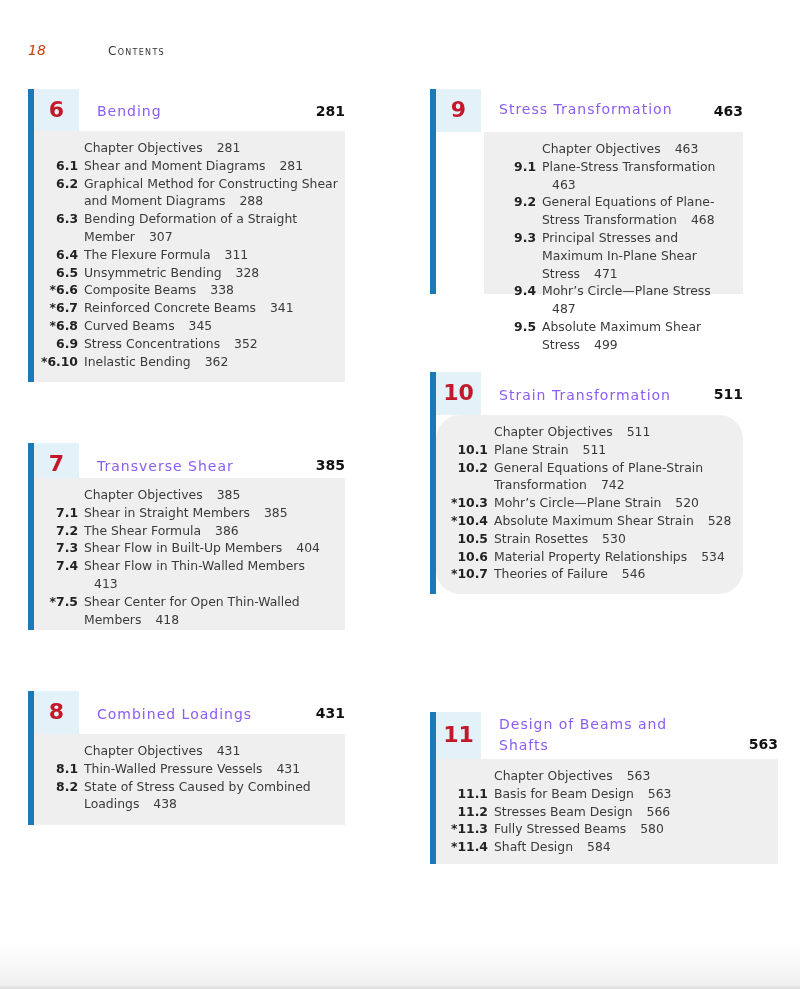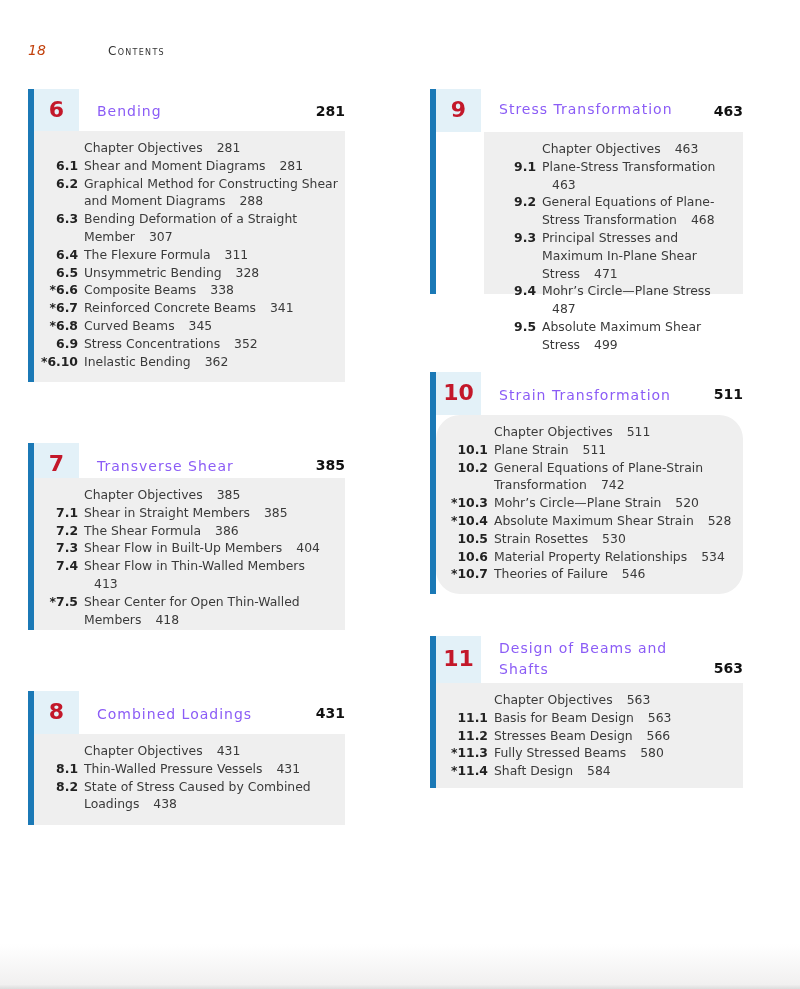--- a/index.html
+++ b/index.html
@@ -163,21 +163,21 @@
         <li><span class="sec">10.2</span><span>General Equations of Plane-Strain Transformation</span> <span class="pg">742</span></li>
         <li><span class="sec">*10.3</span><span>Mohr’s Circle—Plane Strain</span> <span class="pg">520</span></li>
         <li><span class="sec">*10.4</span><span>Absolute Maximum Shear Strain</span> <span class="pg">528</span></li>
         <li><span class="sec">10.5</span><span>Strain Rosettes</span> <span class="pg">530</span></li>
         <li><span class="sec">10.6</span><span>Material Property Relationships</span> <span class="pg">534</span></li>
         <li><span class="sec">*10.7</span><span>Theories of Failure</span> <span class="pg">546</span></li>
       </ul>
     </div>
   </div>
 
-<div class="chapter wide" style="left:430px; top:636px; width:313px; height:152px;">
+<div class="chapter wide" style="left:430px; top:712px; width:348px; height:152px;">
     <div class="bar"></div>
     <div class="head" style="height: 47px;">
       <div class="num-cell" style="height: 47px;">
         <div class="num" style="top: 10px;">11</div>
       </div>
       <div class="title" style="top: 2px; width: 200px;">Design of Beams and Shafts</div>
       <div class="title-page" style="top: 24px;">563</div>
     </div>
     <div class="body" style="top: 47px;">
       <ul>

